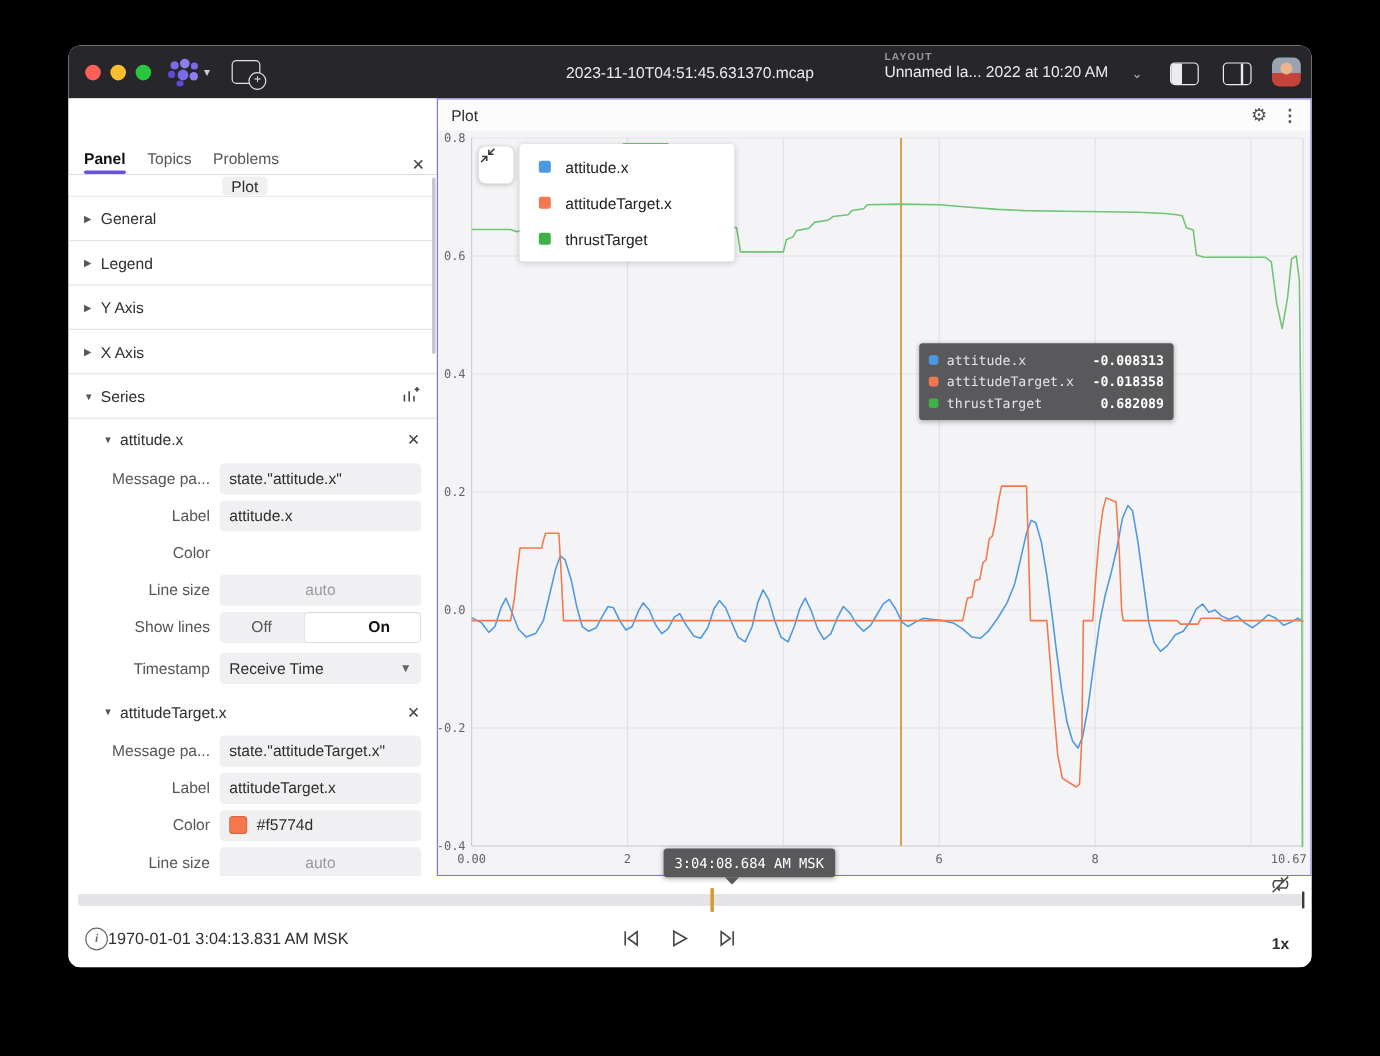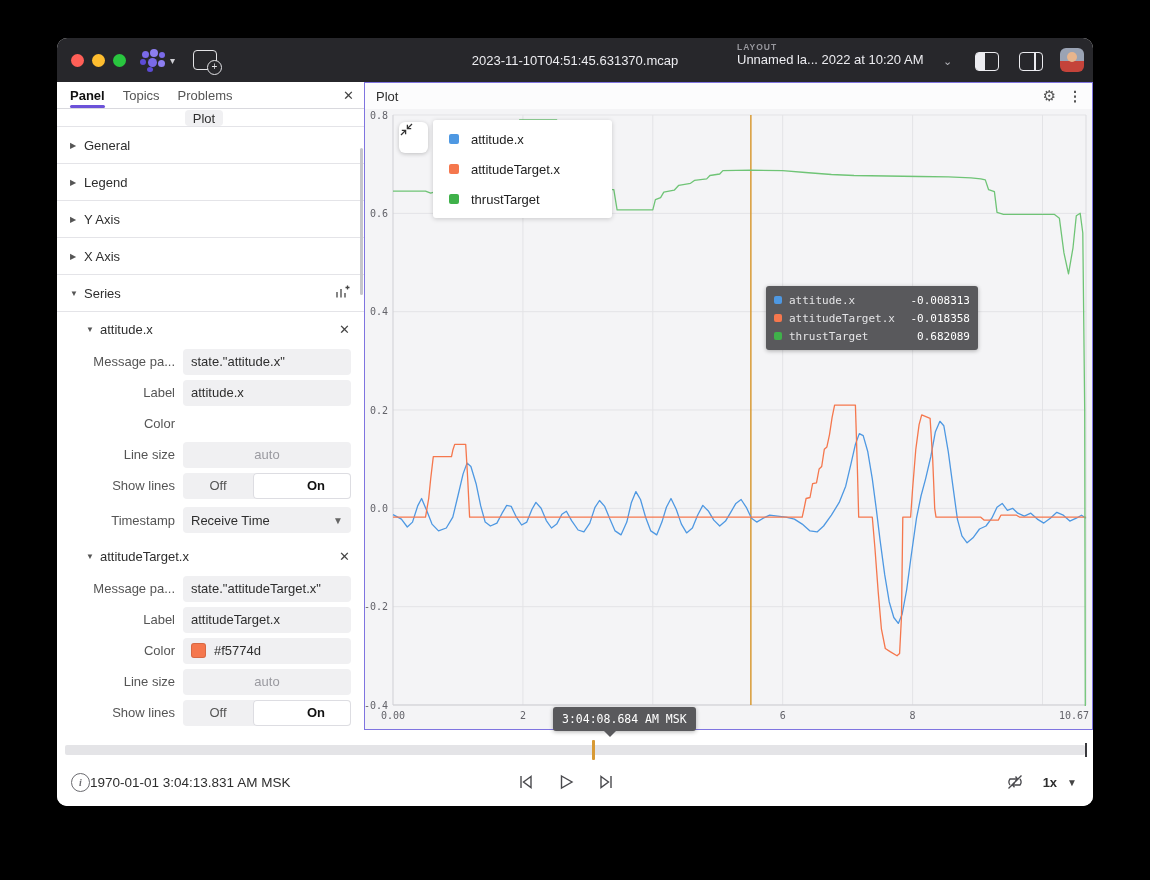--- a/index.html
+++ b/index.html
@@ -19,21 +19,21 @@
   .layout-name{font-size:13px;color:#ececf0;font-weight:500;}
   .layout-chev{position:absolute;left:886px;top:17px;color:#b6b6bc;font-size:11px;}
   .paneicon{position:absolute;top:14px;width:22px;height:17px;border:1.6px solid #ececf0;border-radius:4px;}
   .paneicon.left-active::before{content:"";position:absolute;left:0;top:0;bottom:0;width:9px;background:#ececf0;border-radius:2px 0 0 2px;}
   .paneicon.right-split::before{content:"";position:absolute;right:6px;top:0;bottom:0;width:1.6px;background:#ececf0;}
   .avatar{position:absolute;left:1003px;top:10px;width:24px;height:24px;border-radius:6px;overflow:hidden;background:linear-gradient(#9aa3b4 0 55%,#c4433a 55% 100%);}
   .avatar::before{content:"";position:absolute;left:7px;top:4px;width:10px;height:10px;border-radius:50%;background:#e8b58d;}
   
   .main{display:flex;height:648px;}
   .sidebar{width:307px;flex:none;position:relative;background:#fff;overflow:hidden;}
-  .tabbar{height:26px;display:flex;align-items:center;border-bottom:1px solid #d9d9de;position:relative;}
+  .tabbar{height:26px;display:flex;align-items:flex-end;border-bottom:1px solid #d9d9de;position:relative;margin-top:37px;}
   .tab{font-size:13px;color:#555;margin-left:13px;position:relative;height:26px;display:flex;align-items:center;}
   .tab.active{color:#111;font-weight:700;}
   .tab.active::after{content:"";position:absolute;left:0;right:0;bottom:0;height:3px;background:#6c52d9;border-radius:2px;}
   .tab + .tab{margin-left:18px;}
   .tab-close{position:absolute;right:10px;color:#444;font-size:13px;}
   .clip-row{height:17px;overflow:hidden;position:relative;background:#fff;}
   .clip-row .field-row{position:absolute;top:-14px;left:0;right:0;flex-direction:column;}
   .sec-row{height:36px;display:flex;align-items:center;padding-left:13px;border-bottom:1px solid #e4e4e8;font-size:13px;color:#2e2e2e;}
   .caret{width:14px;font-size:8px;color:#555;flex:none;}
   .sec-spacer{flex:1;}
@@ -62,31 +62,31 @@
   .chart-zone svg{position:absolute;left:0;top:0;}
   .tick{font-family:"DejaVu Sans Mono",monospace;font-size:10px;fill:#63636a;}
   .collapse-btn{position:absolute;left:34px;top:13px;width:29px;height:31px;background:#fff;border-radius:6px;box-shadow:0 1px 4px rgba(0,0,0,.22);display:flex;align-items:center;justify-content:center;}
   .legend{position:absolute;left:68px;top:11px;width:179px;background:#fff;border-radius:3px;box-shadow:0 1px 5px rgba(0,0,0,.18);padding:4px 0;}
   .legend-row{height:30px;display:flex;align-items:center;padding-left:16px;font-size:13px;color:#222;}
   .legend-sq{width:10px;height:10px;border-radius:2px;margin-right:12px;flex:none;}
   .chart-tip{position:absolute;left:401px;top:177px;width:196px;background:#59595c;border-radius:3px;padding:5px 8px;box-shadow:0 1px 4px rgba(0,0,0,.3);}
   .tip-row{display:flex;align-items:center;height:18px;font-family:"DejaVu Sans Mono",monospace;font-size:11px;}
   .tip-sq{width:8px;height:8px;border-radius:2px;margin-right:7px;flex:none;}
   .tip-name{color:#e4e4e6;}
-  .tip-val{margin-left:auto;color:#fff;font-weight:400;}
+  .tip-val{margin-left:auto;color:#fff;font-weight:700;}
   
   .playbar{position:absolute;left:0;right:0;bottom:0;height:76px;background:#fff;}
   .scrub{position:absolute;left:8px;right:8px;top:15px;height:10px;background:#e4e4e7;border-radius:2px;}
   .scrub-playhead{position:absolute;left:527px;top:-5px;width:3px;height:20px;background:#d89a35;border-radius:1px;}
   .scrub-end{position:absolute;right:-2px;top:-2px;width:2px;height:14px;background:#3a3a3e;}
   .controls{position:absolute;left:0;right:0;top:28px;height:48px;display:flex;align-items:center;}
   .info-ic{margin-left:14px;width:17px;height:17px;border-radius:50%;border:1.4px solid #6b6b70;color:#6b6b70;font-size:10px;display:flex;align-items:center;justify-content:center;font-family:"Liberation Serif",serif;font-style:italic;font-weight:700;}
   .pb-time{font-size:13.5px;color:#2e2e2e;}
   .pb-center{position:absolute;left:460px;display:flex;align-items:center;gap:22px;}
-  .pb-right{position:absolute;right:16px;display:flex;align-items:center;gap:18px;}
+  .pb-right{position:absolute;right:16px;display:flex;align-items:center;gap:32px;flex-direction:column;}
   .speed{font-size:13px;color:#2e2e2e;font-weight:600;}
   .speed-chev{color:#444;font-size:10px;margin-left:-8px;}
   
   .scrub-tip{position:absolute;left:496px;top:669px;background:#59595c;color:#fff;border-radius:3px;font-family:"DejaVu Sans Mono",monospace;font-size:11.5px;padding:5px 9px;z-index:30;box-shadow:0 1px 4px rgba(0,0,0,.3);}
   .scrub-tip::after{content:"";position:absolute;left:51px;bottom:-6px;border-left:6px solid transparent;border-right:6px solid transparent;border-top:6px solid #59595c;}
 </style>
 </head>
 <body>
 
 <div class="window">

